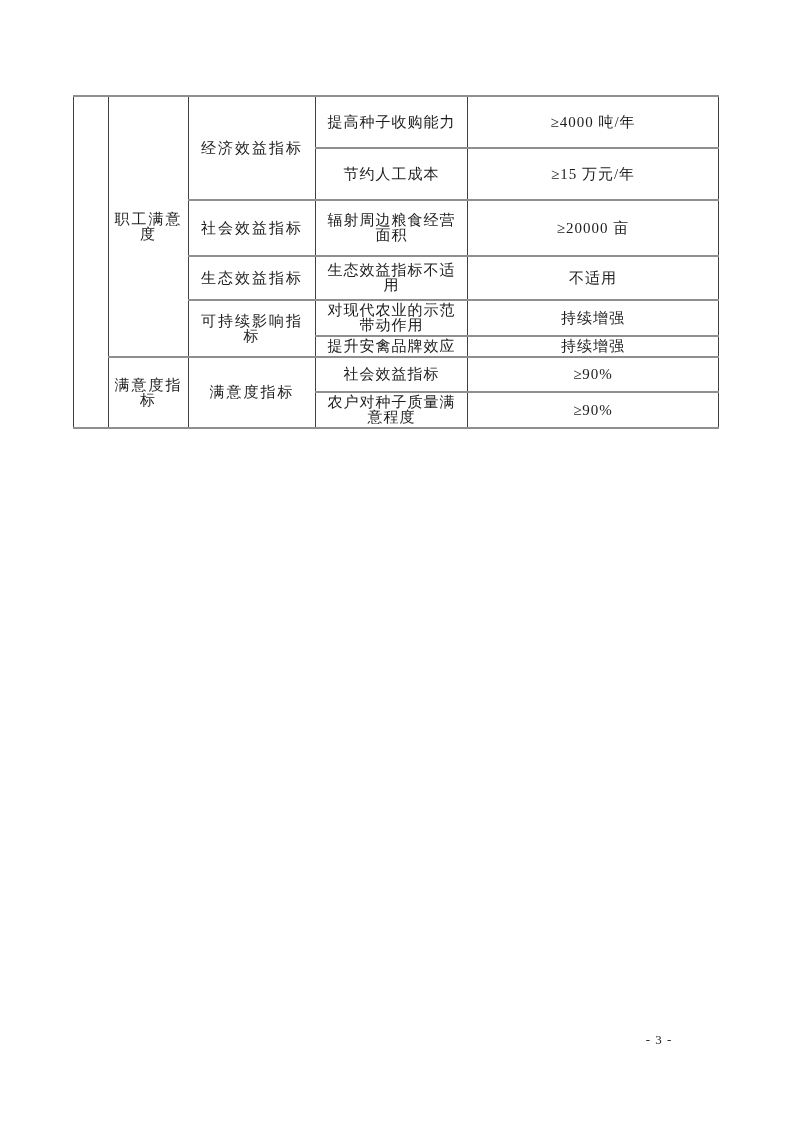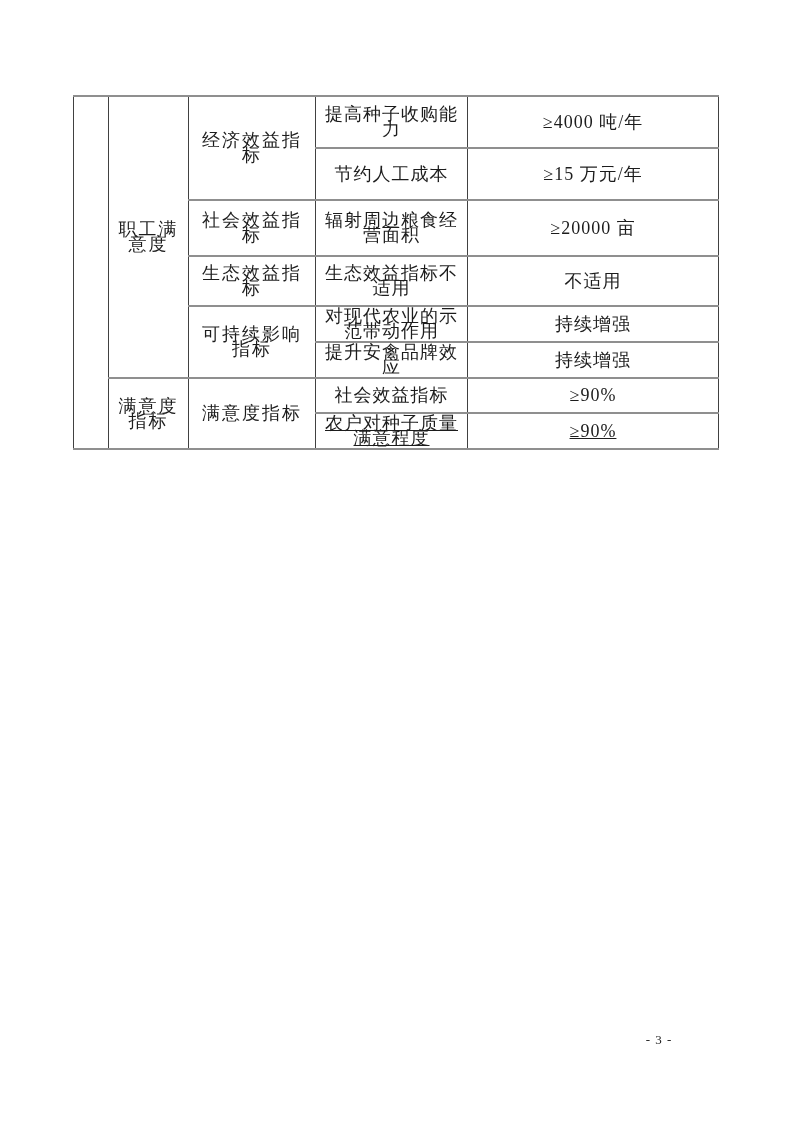--- a/index.html
+++ b/index.html
@@ -27,21 +27,21 @@
     table-layout: fixed;
   }
 
   table.indicator-table td {
     border-left: 1px solid #414141;
     border-right: 1px solid #414141;
     border-top: 2px solid #8f8f8f;
     border-bottom: 2px solid #8f8f8f;
     text-align: center;
     vertical-align: middle;
-    font-size: 18px;
+    font-size: 15px;
     line-height: 15px;
     padding: 2px 4px;
     overflow: hidden;
   }
 
   table.indicator-table {
     border: 1px solid #414141;
   }
 
   td.cell-category {
@@ -59,25 +59,25 @@
   }
 
   td.cell-target {
     letter-spacing: 1px;
   }
 
   
   tr.r1 { height: 52px; }
   tr.r2 { height: 52px; }
   tr.r3 { height: 56px; }
-  tr.r4 { height: 50px; }
+  tr.r4 { height: 44px; }
   tr.r5 { height: 35px; }
   tr.r6 { height: 18px; }
   tr.r7 { height: 35px; }
-  tr.r8 { height: 33px; text-decoration: underline; }
+  tr.r8 { height: 33px; }
 
   .page-number {
     position: absolute;
     left: 616px;
     top: 1032px;
     width: 86px;
     text-align: center;
     font-size: 13px;
     letter-spacing: 1px;
     color: #1c1c1c;

